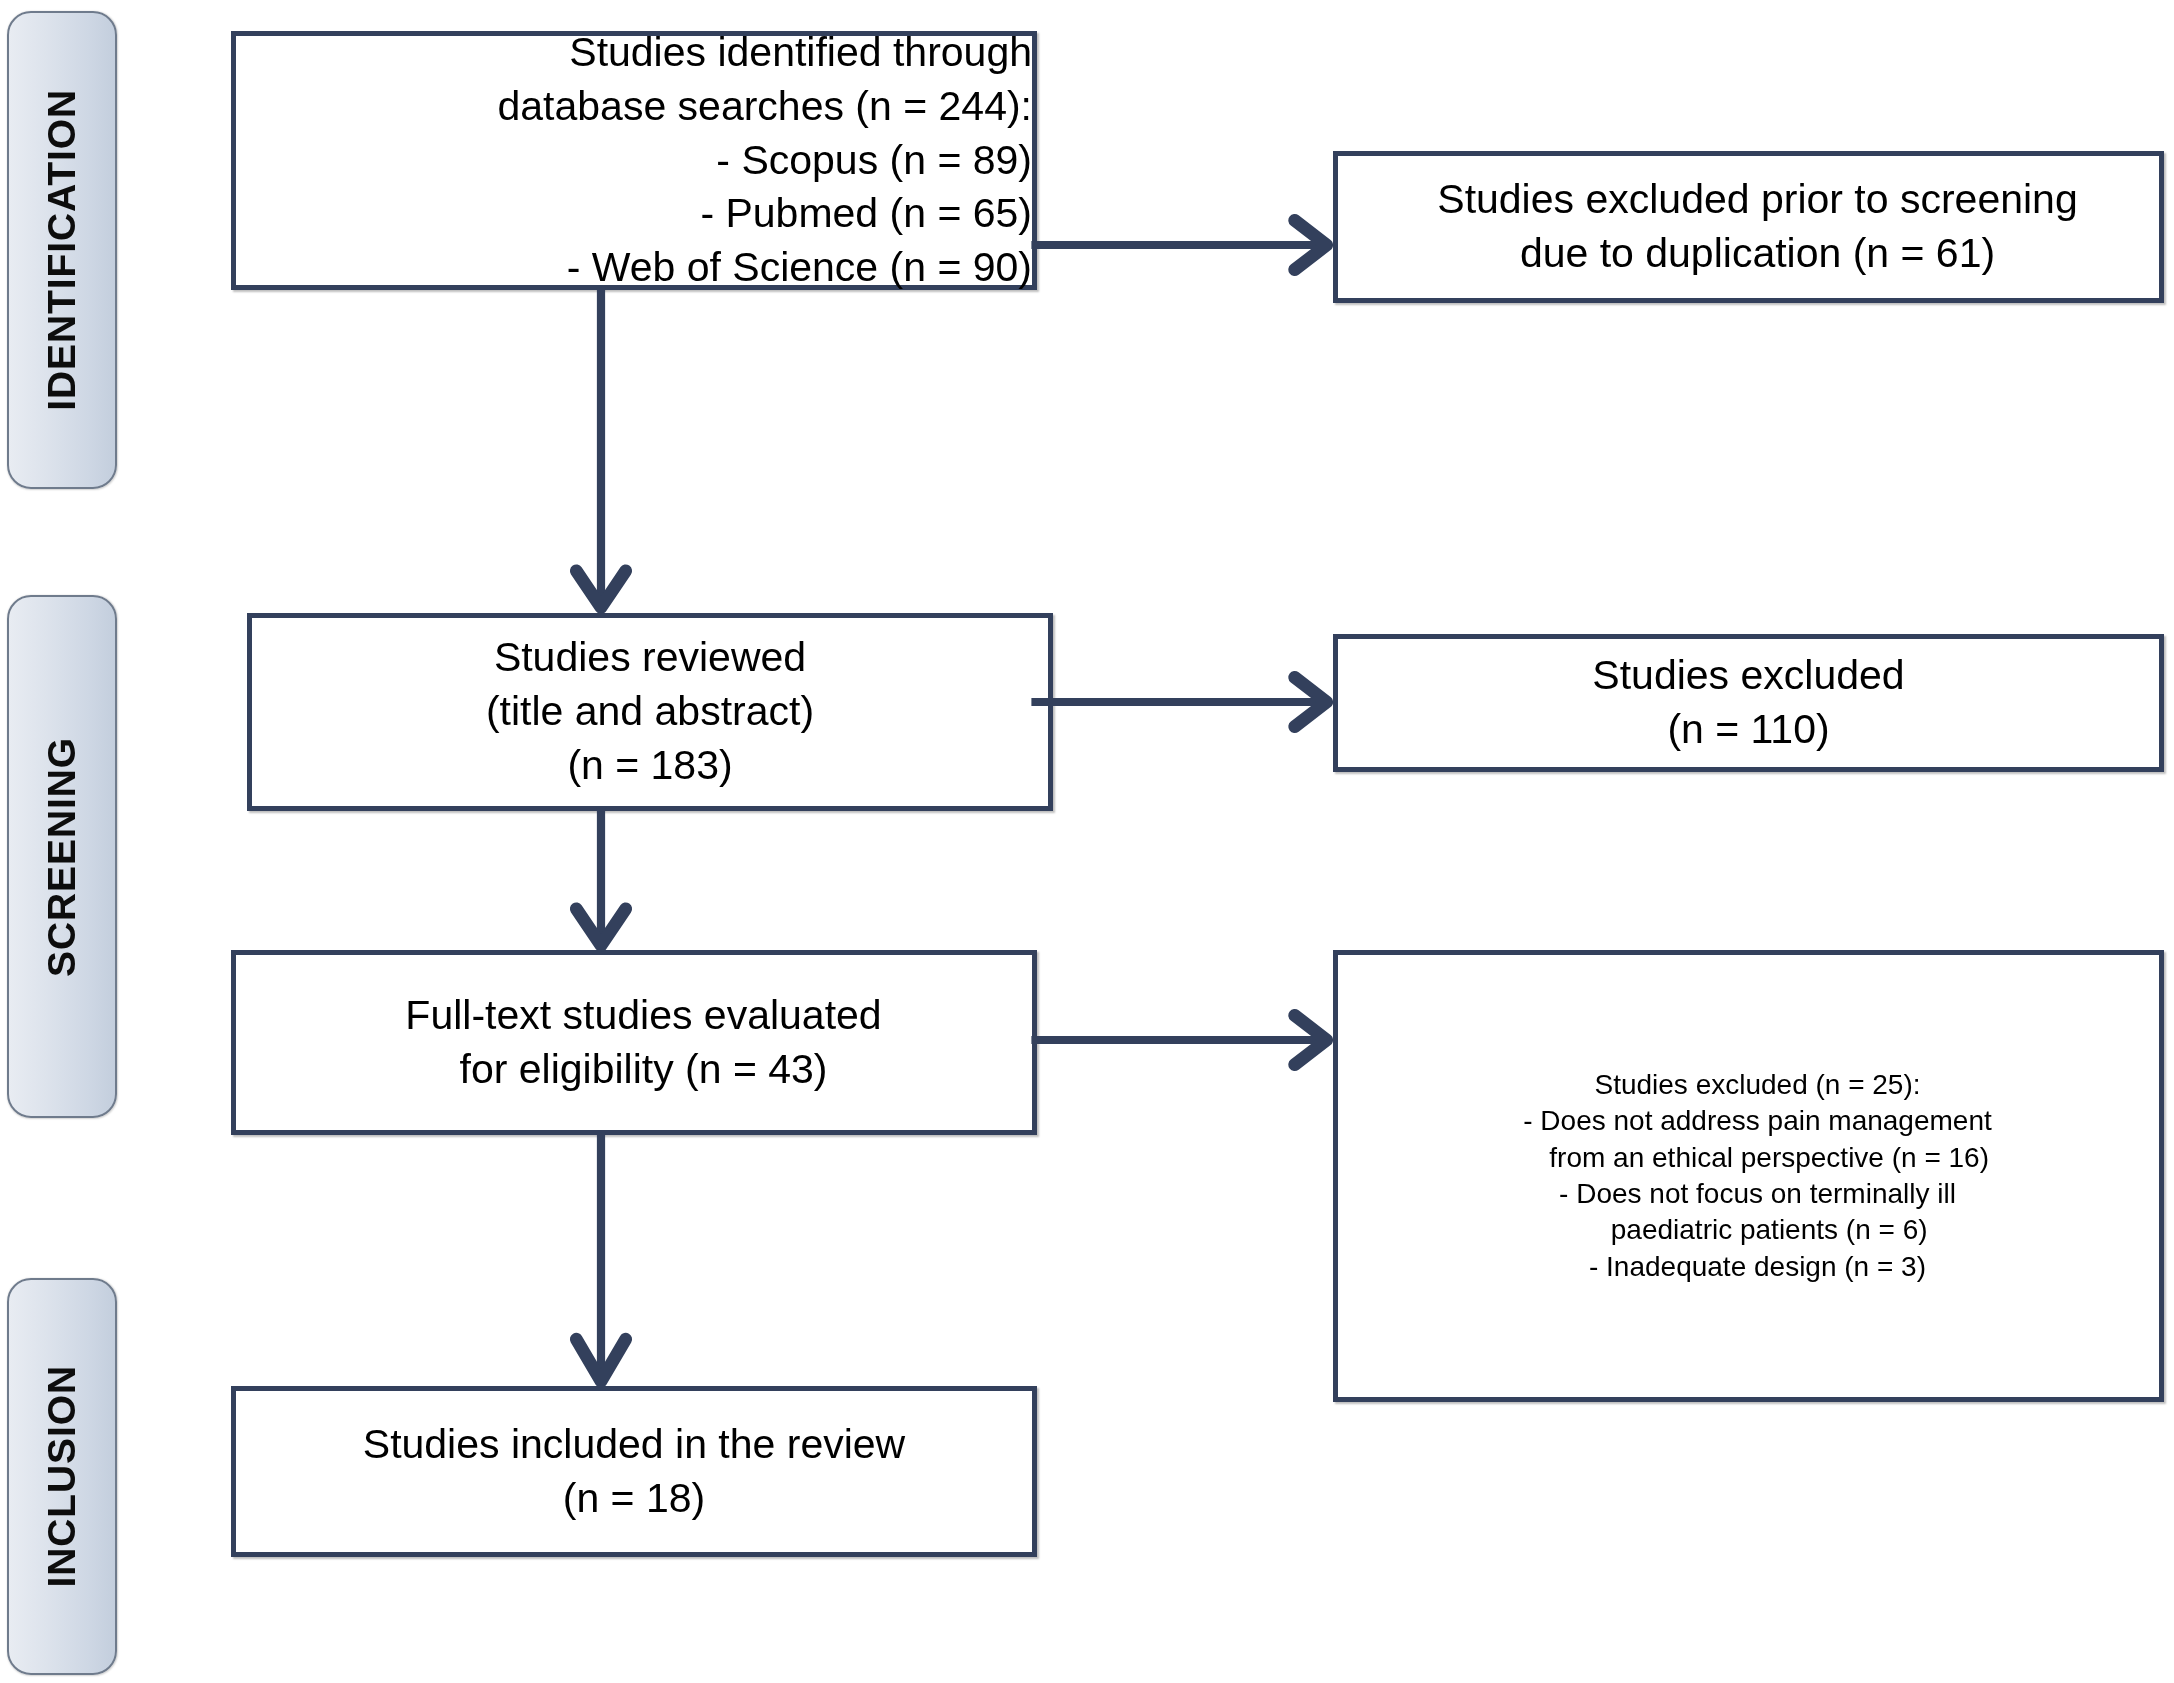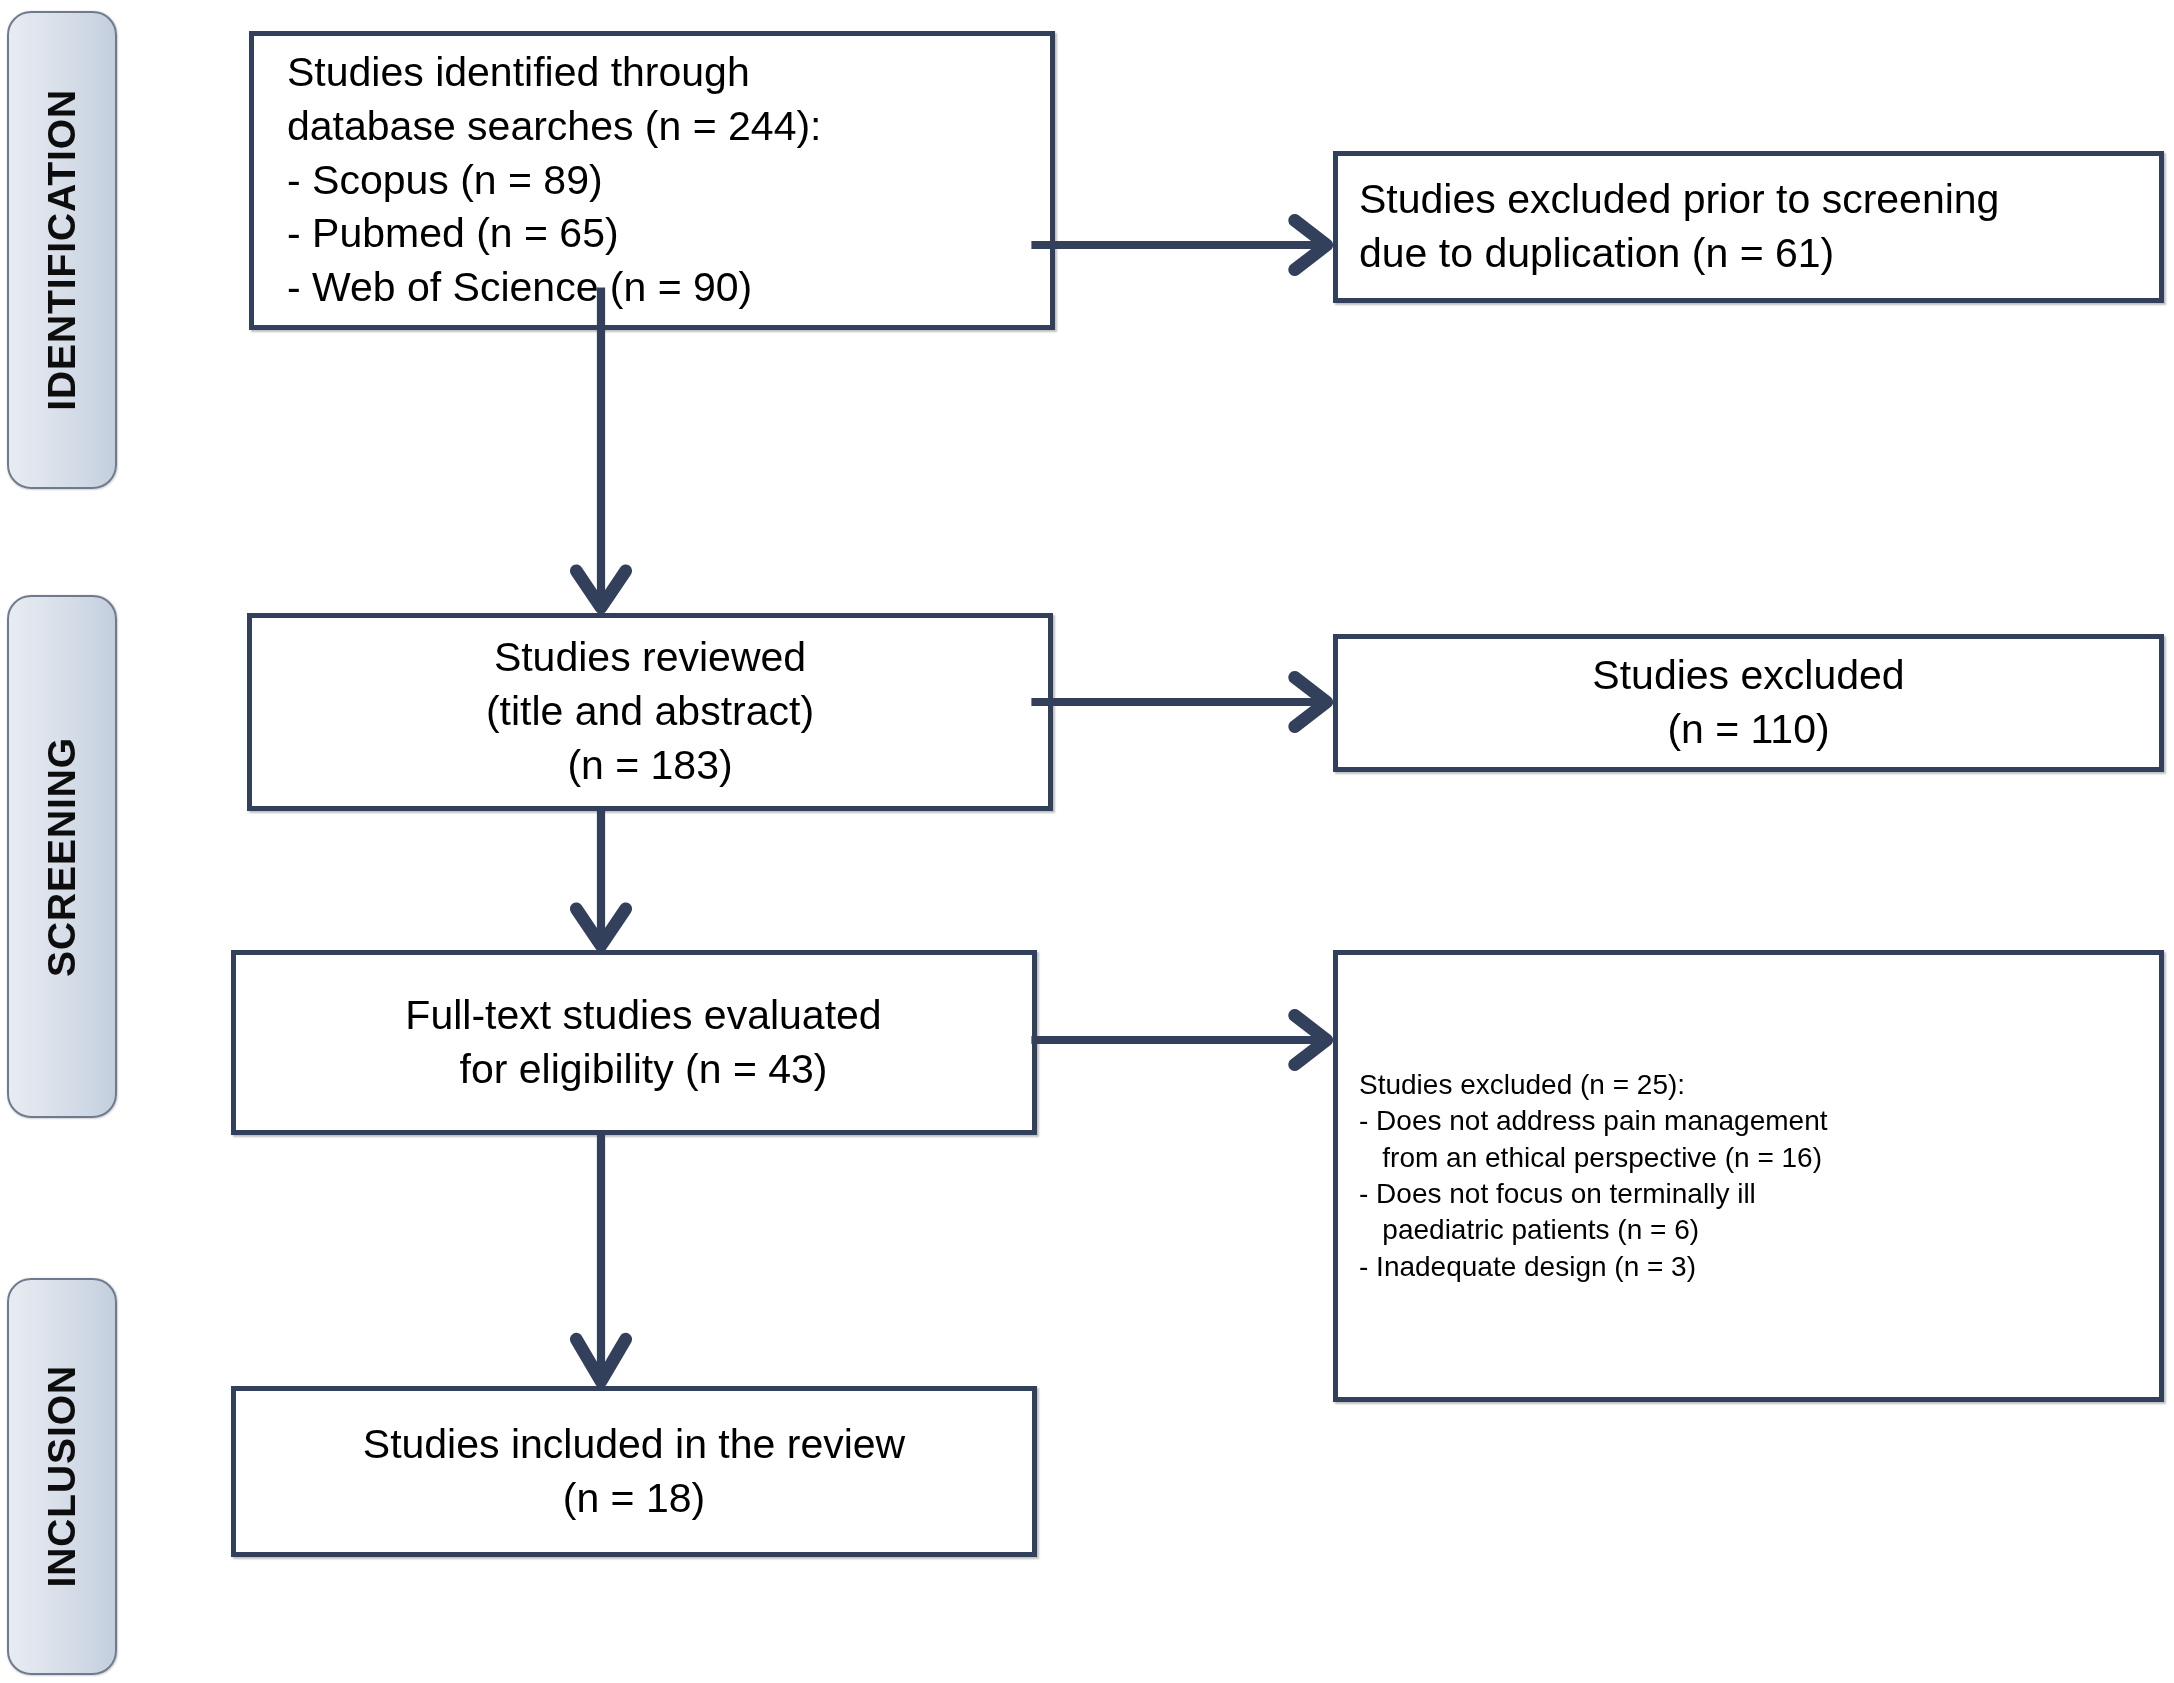--- a/index.html
+++ b/index.html
@@ -59,23 +59,23 @@
   }
   .flow-box .line {
     font-size: 41px;
     line-height: 1.31;
     color: #000000;
     white-space: pre;
     font-family: "Liberation Sans", sans-serif;
   }
   .flow-box.align-left  .line { text-align: left;  padding-left: 33px; }
   .flow-box.align-center .line { text-align: center; }
-  .flow-box.pad-left .line { padding-left: 21px; padding-right: 11px; }
+  .flow-box.pad-left .line { padding-left: 29px; padding-right: 11px; text-align: center; }
 
-  #box-identified      { left: 249px;  top: 31px;   width: 806px; height: 299px; }
+  #box-identified      { left: 231px;  top: 31px;   width: 806px; height: 259px; align-items: flex-end; }
   #box-dup-excluded    { left: 1333px; top: 151px;  width: 831px; height: 152px; }
   #box-reviewed        { left: 231px;  top: 613px;  width: 806px; height: 198px; margin-left: 16px; }
   #box-screen-excluded { left: 1333px; top: 634px;  width: 831px; height: 138px; }
   #box-fulltext        { left: 231px;  top: 950px; width: 806px; height: 185px; padding-left: 19px; }
   #box-elig-excluded   { left: 1333px; top: 950px; width: 831px; height: 452px; }
   #box-included        { left: 231px;  top: 1386px; width: 806px; height: 171px; }
 
   #box-elig-excluded .line { font-size: 28px; line-height: 1.30; }
 
   

